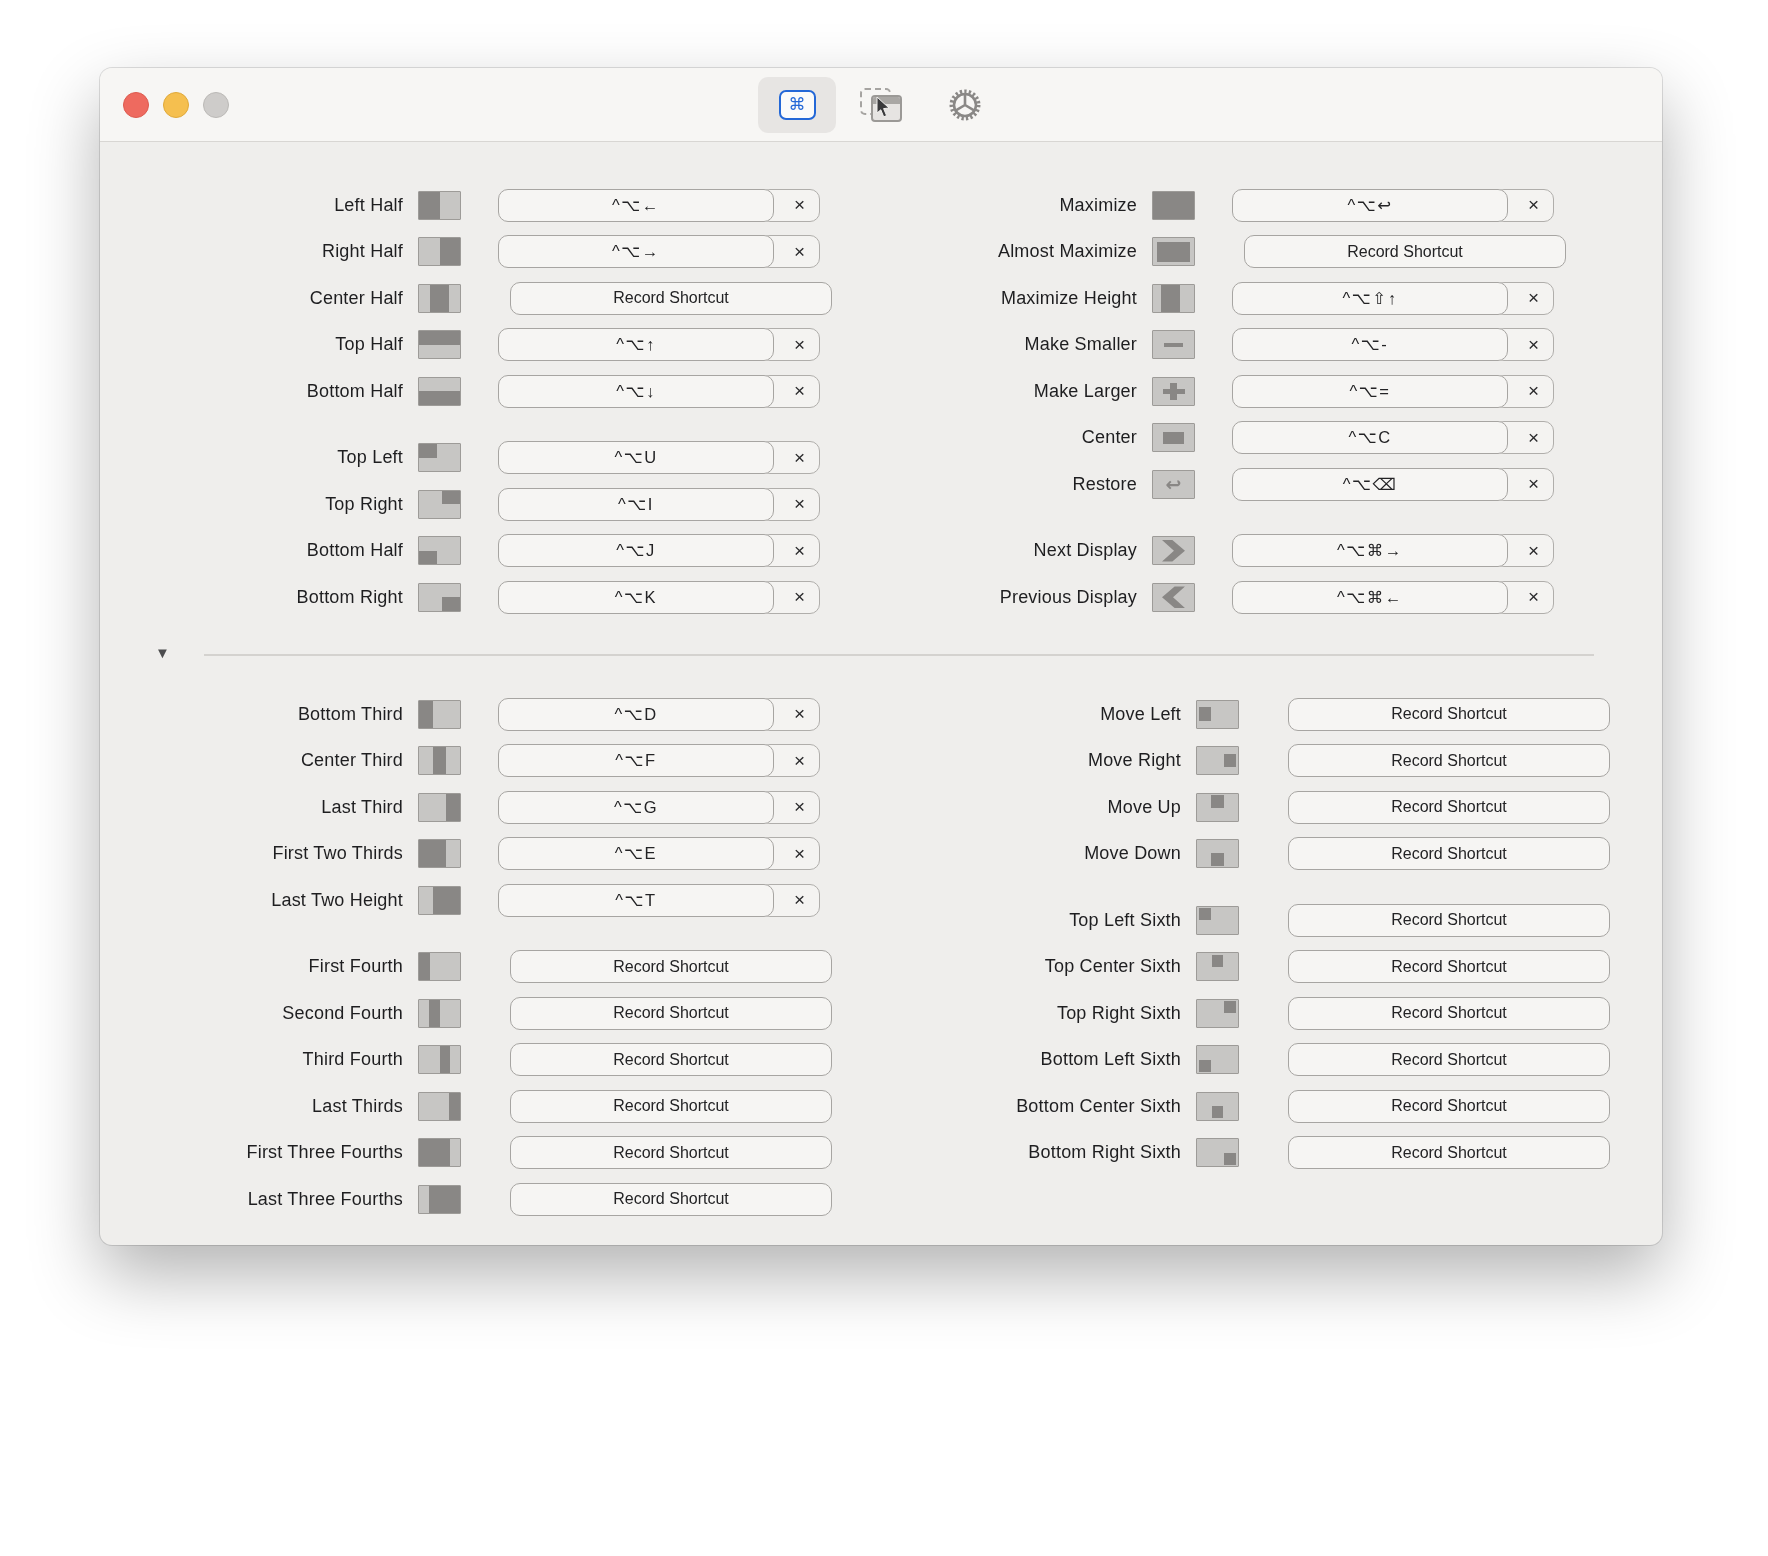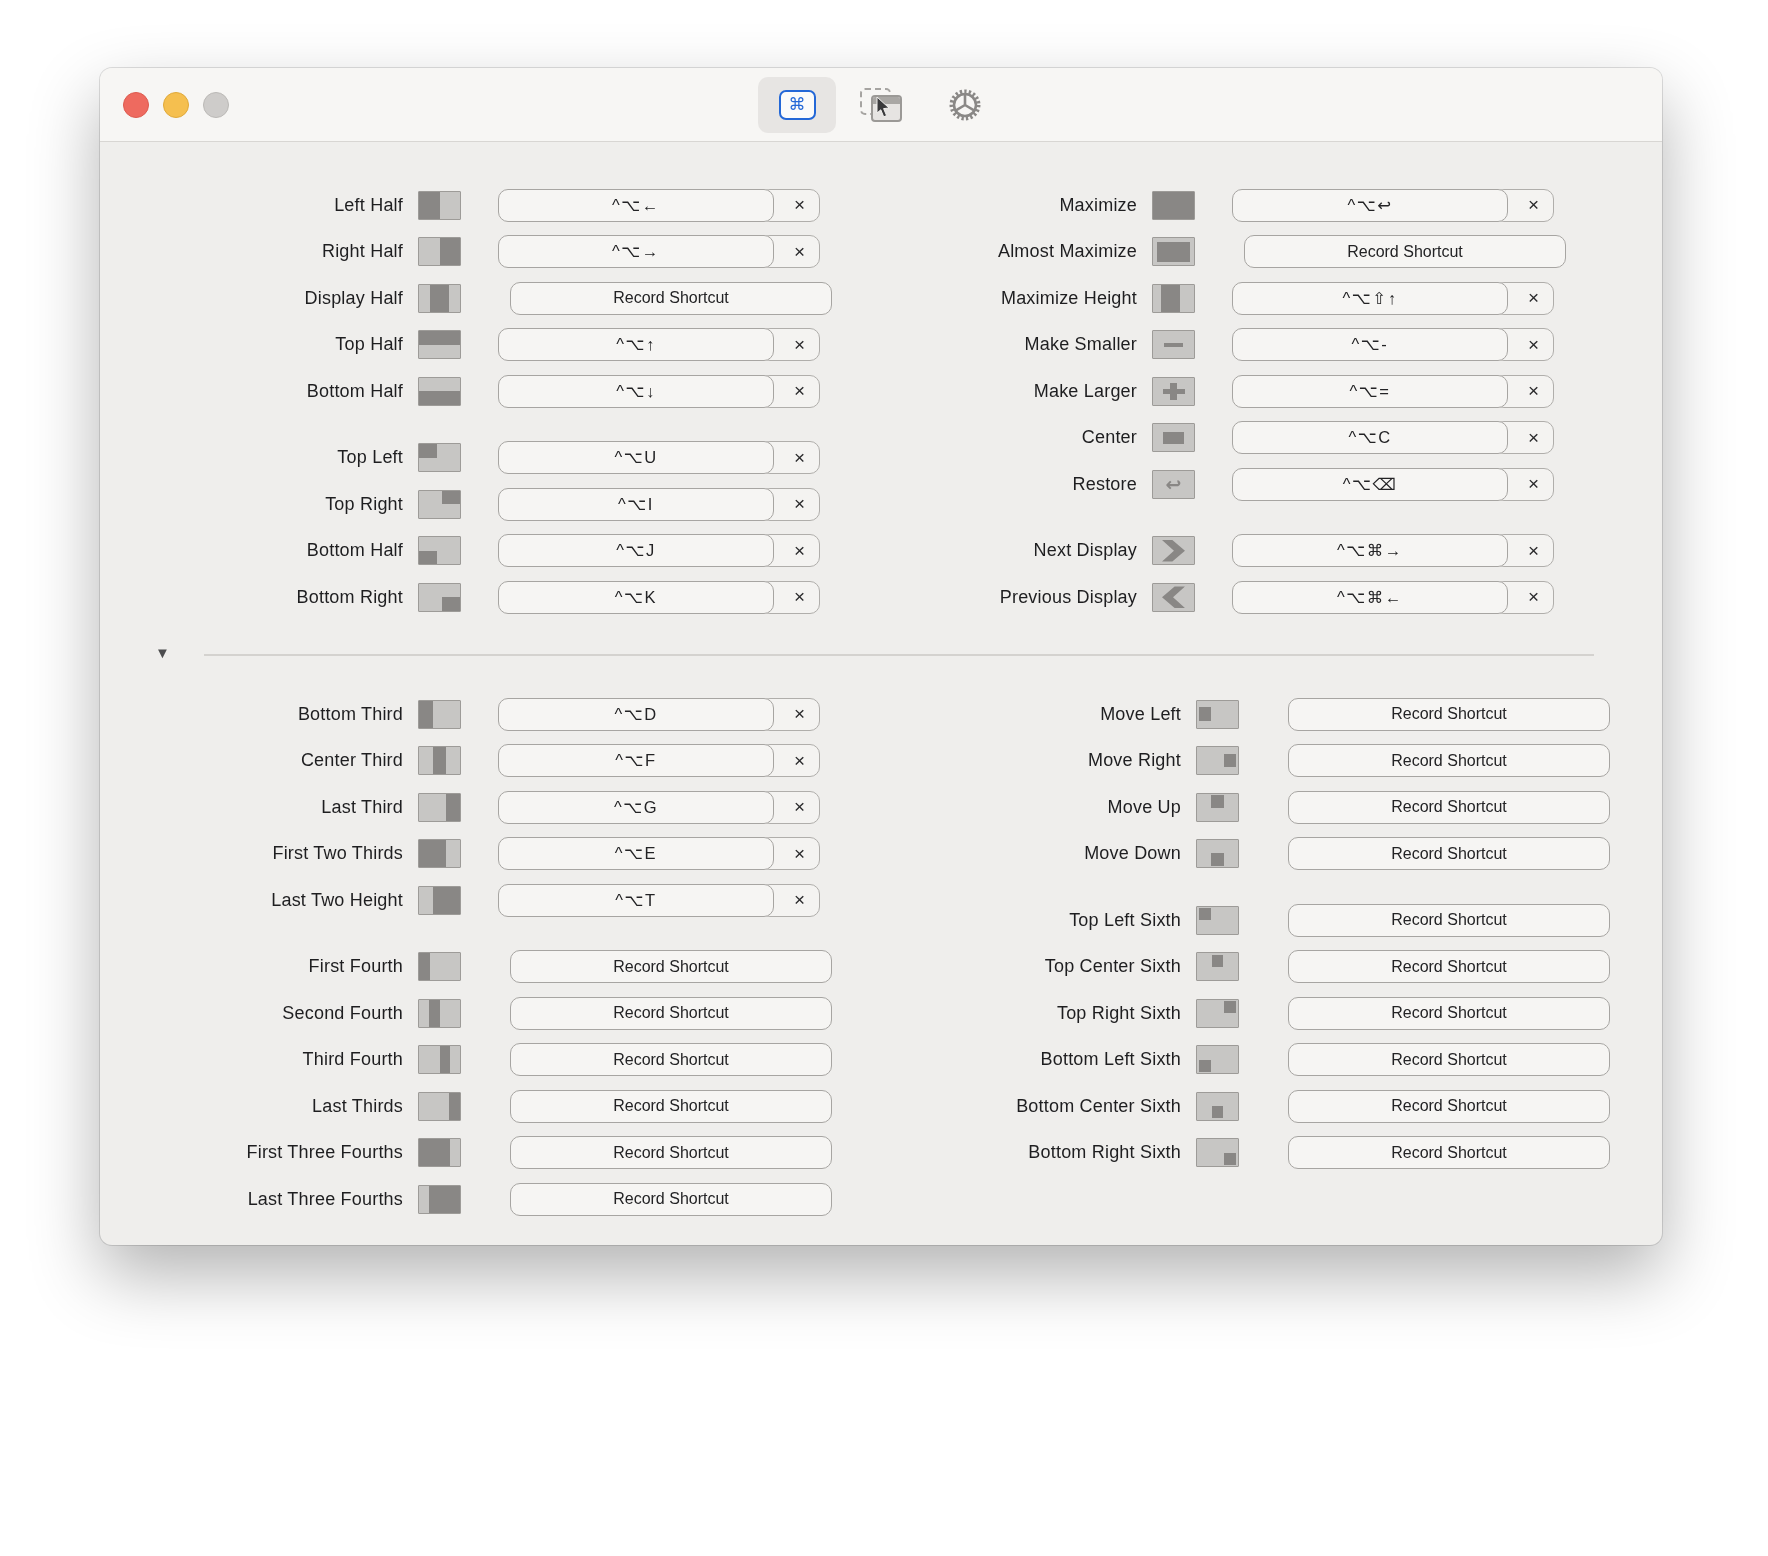--- a/index.html
+++ b/index.html
@@ -119,21 +119,21 @@
     <div class="label">Right Half</div>
     <div class="pos-icon">
           <div class="fill" style="left: 50%; top: 0%; width: 50%; height: 100%;"></div>
         </div>
     <div class="field-wrap">
           <div class="main-field">^⌥→</div>
           <div class="clear-btn">×</div>
         </div>
   </div>
       <div class="row">
-    <div class="label">Display Half</div>
+    <div class="label">Center Half</div>
     <div class="pos-icon">
           <div class="fill" style="left: 28%; top: 0%; width: 44%; height: 100%;"></div>
         </div>
     <div class="field-wrap">
           <div class="record-btn">Record Shortcut</div>
         </div>
   </div>
       <div class="row">
     <div class="label">Top Half</div>
     <div class="pos-icon">

